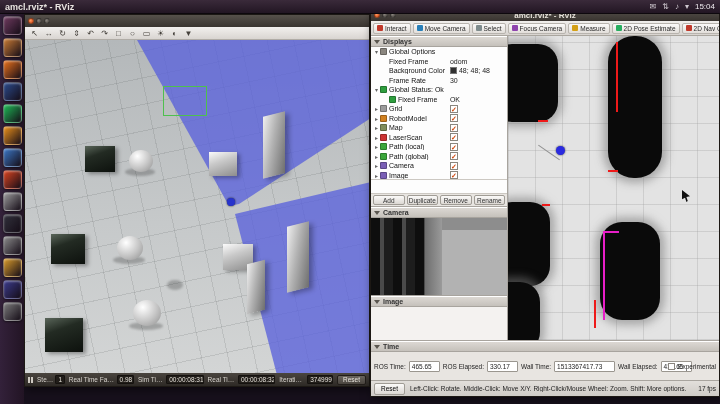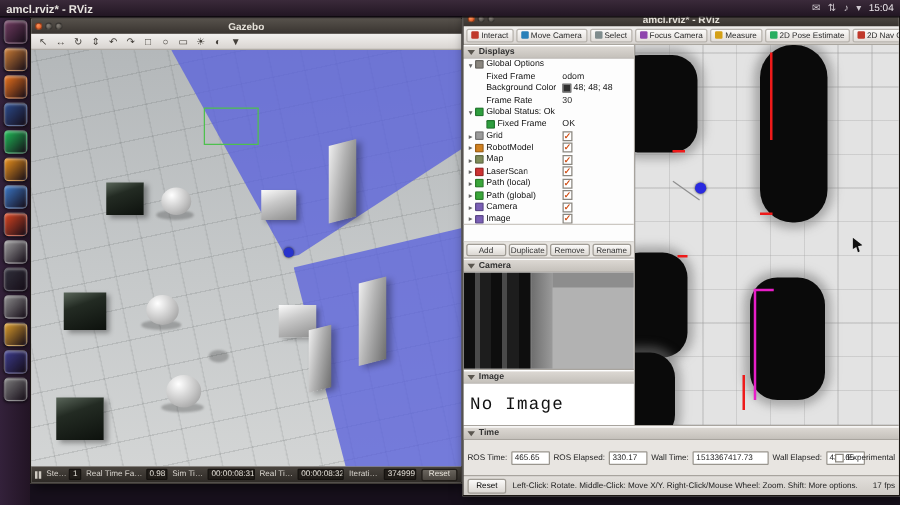--- a/index.html
+++ b/index.html
@@ -134,21 +134,20 @@
       <div class="launch-item" style="background: linear-gradient(135deg, rgb(122, 122, 122), rgba(0, 0, 0, 0.45));"></div>
     </div>
 
   <div class="window gz">
     <div class="titlebar">
       <span class="winbtns">
         <span class="winbtn close"></span>
         <span class="winbtn min"></span>
         <span class="winbtn max"></span>
       </span>
-      <span class="title-text">Gazebo</span>
     </div>
     <div class="gz-toolbar">
         <span class="gz-tool">↖</span>
         <span class="gz-tool">↔</span>
         <span class="gz-tool">↻</span>
         <span class="gz-tool">⇕</span>
         <span class="gz-tool">↶</span>
         <span class="gz-tool">↷</span>
         <span class="gz-tool">□</span>
         <span class="gz-tool">○</span>
@@ -383,23 +382,20 @@
         </div>
         <div class="camera-feed">
           <div class="cam-left"></div>
           <div class="cam-mid"></div>
           <div class="cam-top"></div>
         </div>
         <div class="panel-header">
           <span class="hdr-arrow"></span>
           <span>Image</span>
         </div>
-        <div class="image-body">
-          <span class="no-image-text">No Image</span>
-        </div>
       </div>
       <div class="rv-view">
 
         <div class="blob" style="left:-16px;top:8px;width:66px;height:78px"></div>
         <div class="blob" style="left:100px;top:0;width:54px;height:142px;border-radius:26px"></div>
         <div class="blob" style="left:-16px;top:166px;width:58px;height:84px"></div>
         <div class="blob" style="left:-20px;top:246px;width:52px;height:70px"></div>
         <div class="blob" style="left:92px;top:186px;width:60px;height:98px;border-radius:22px"></div>
 
         <div class="scanline" style="left:108px;top:6px;width:2px;height:70px"></div>

